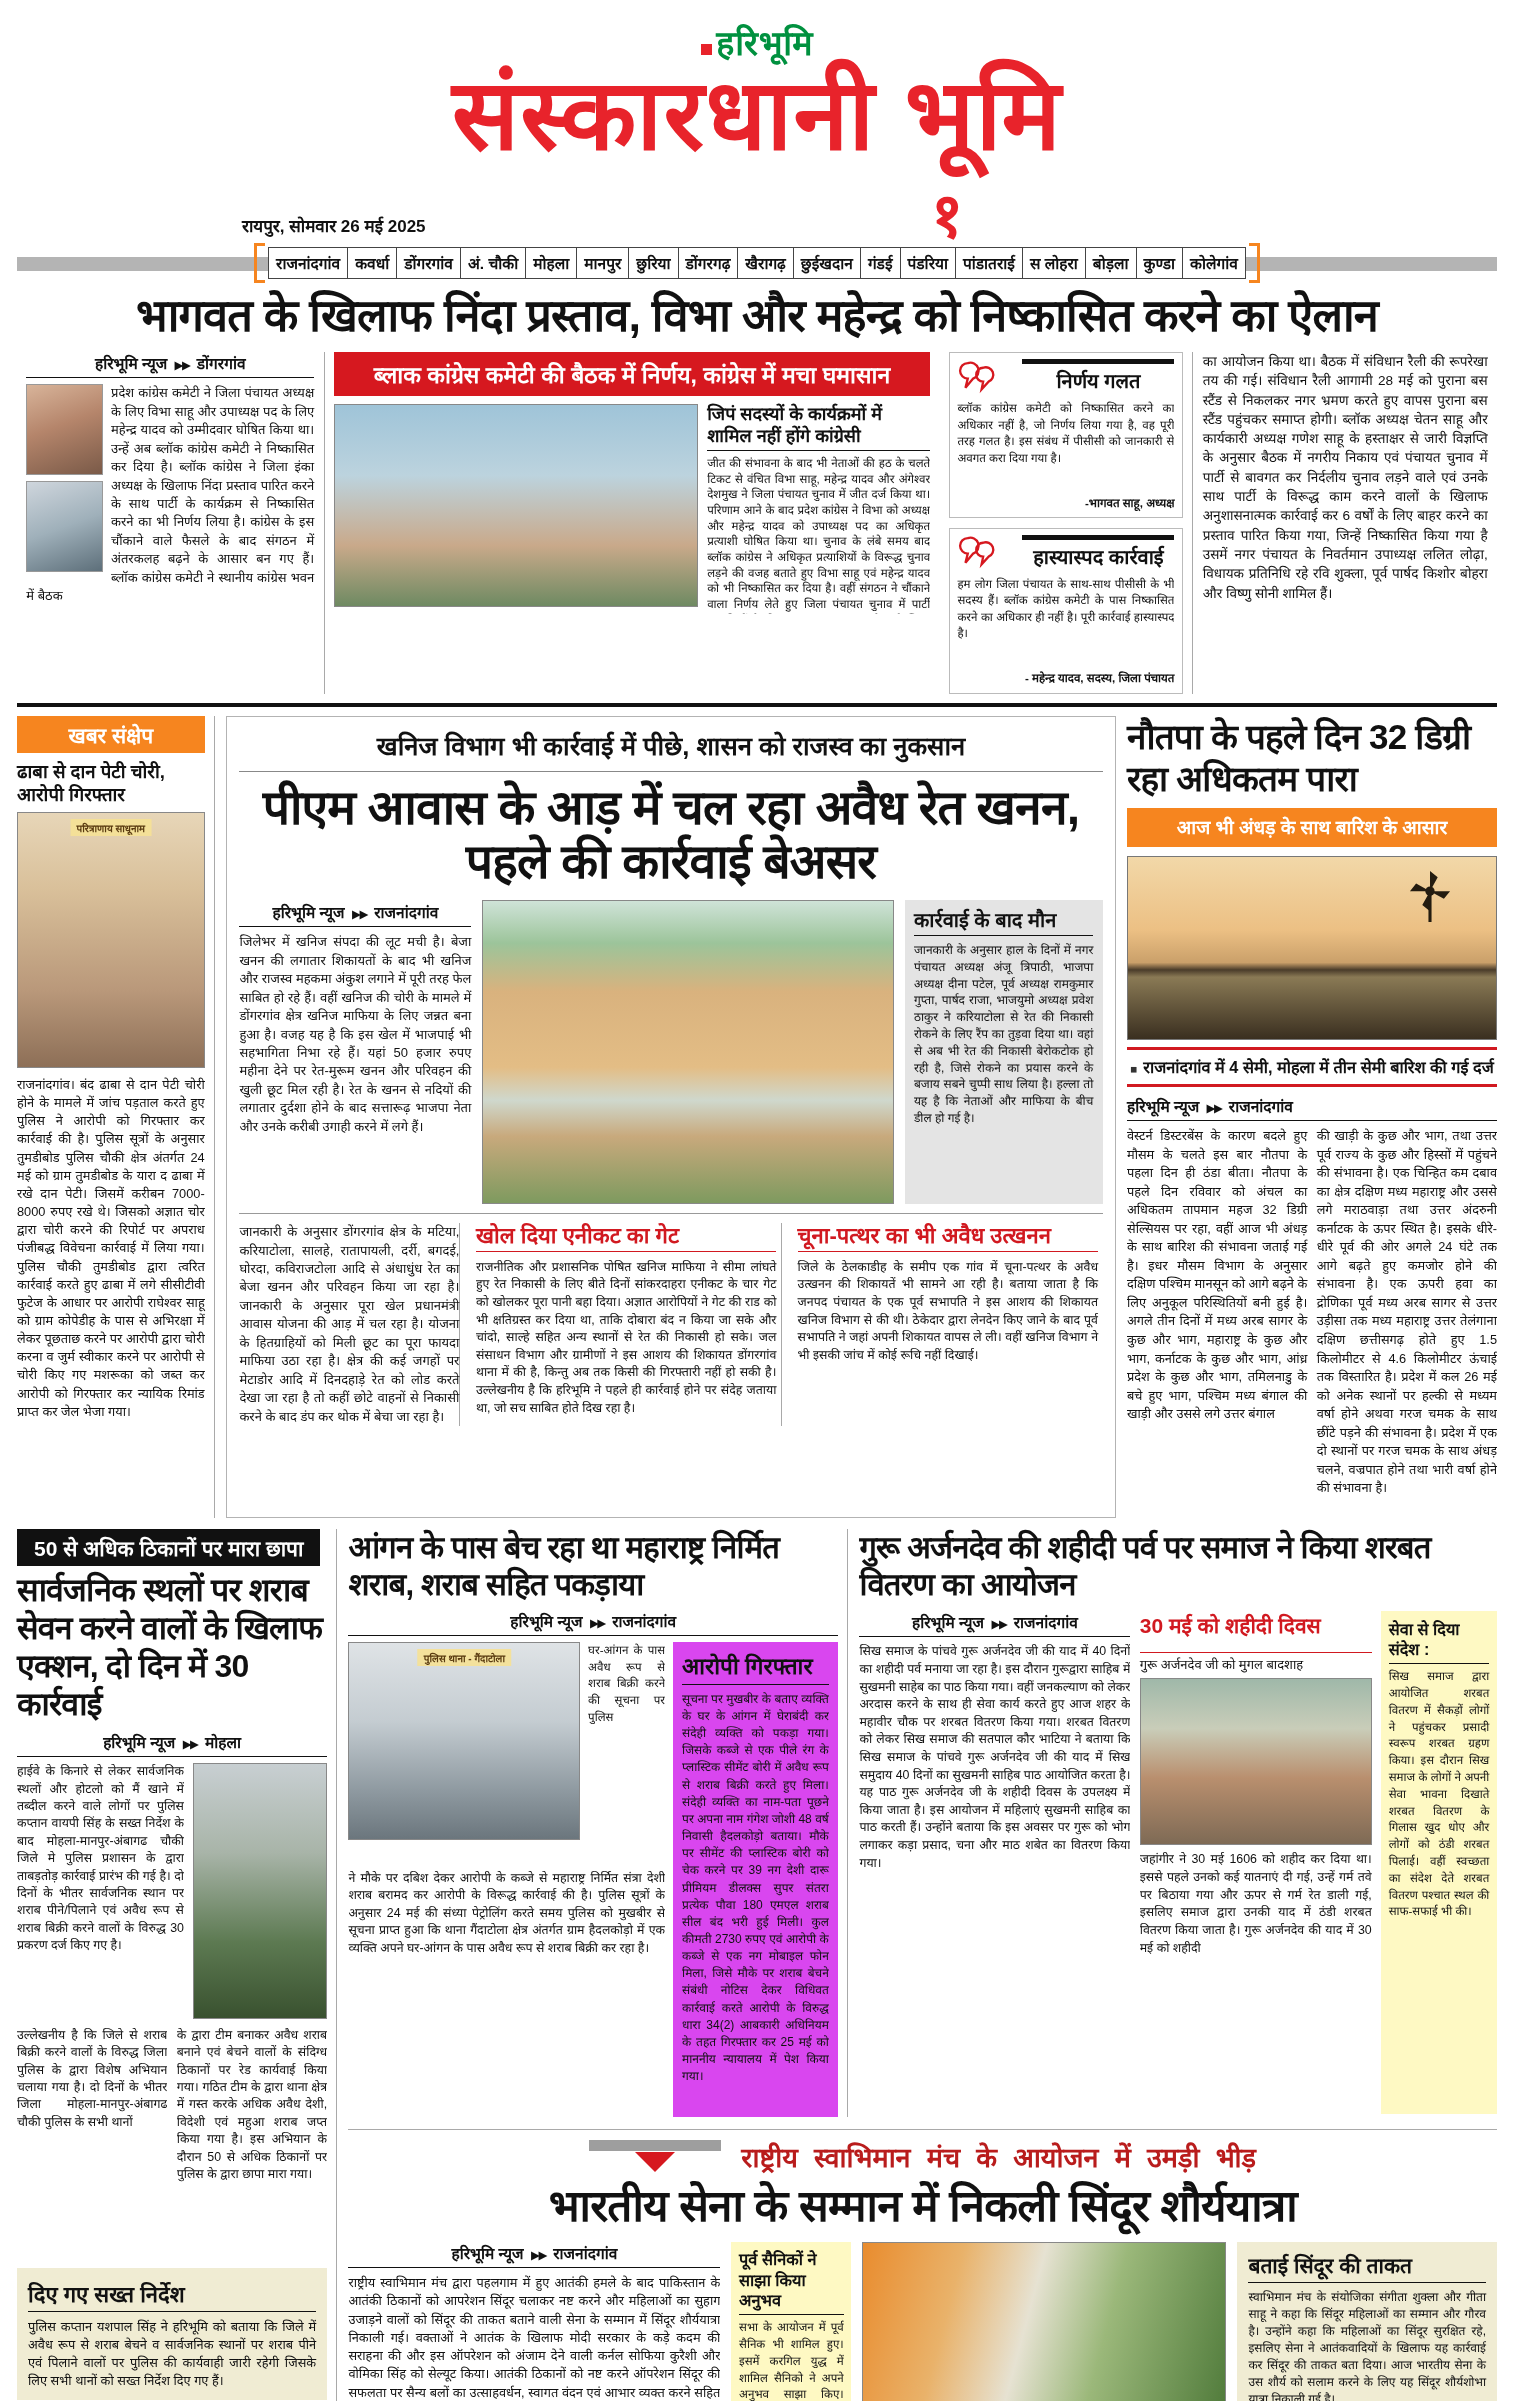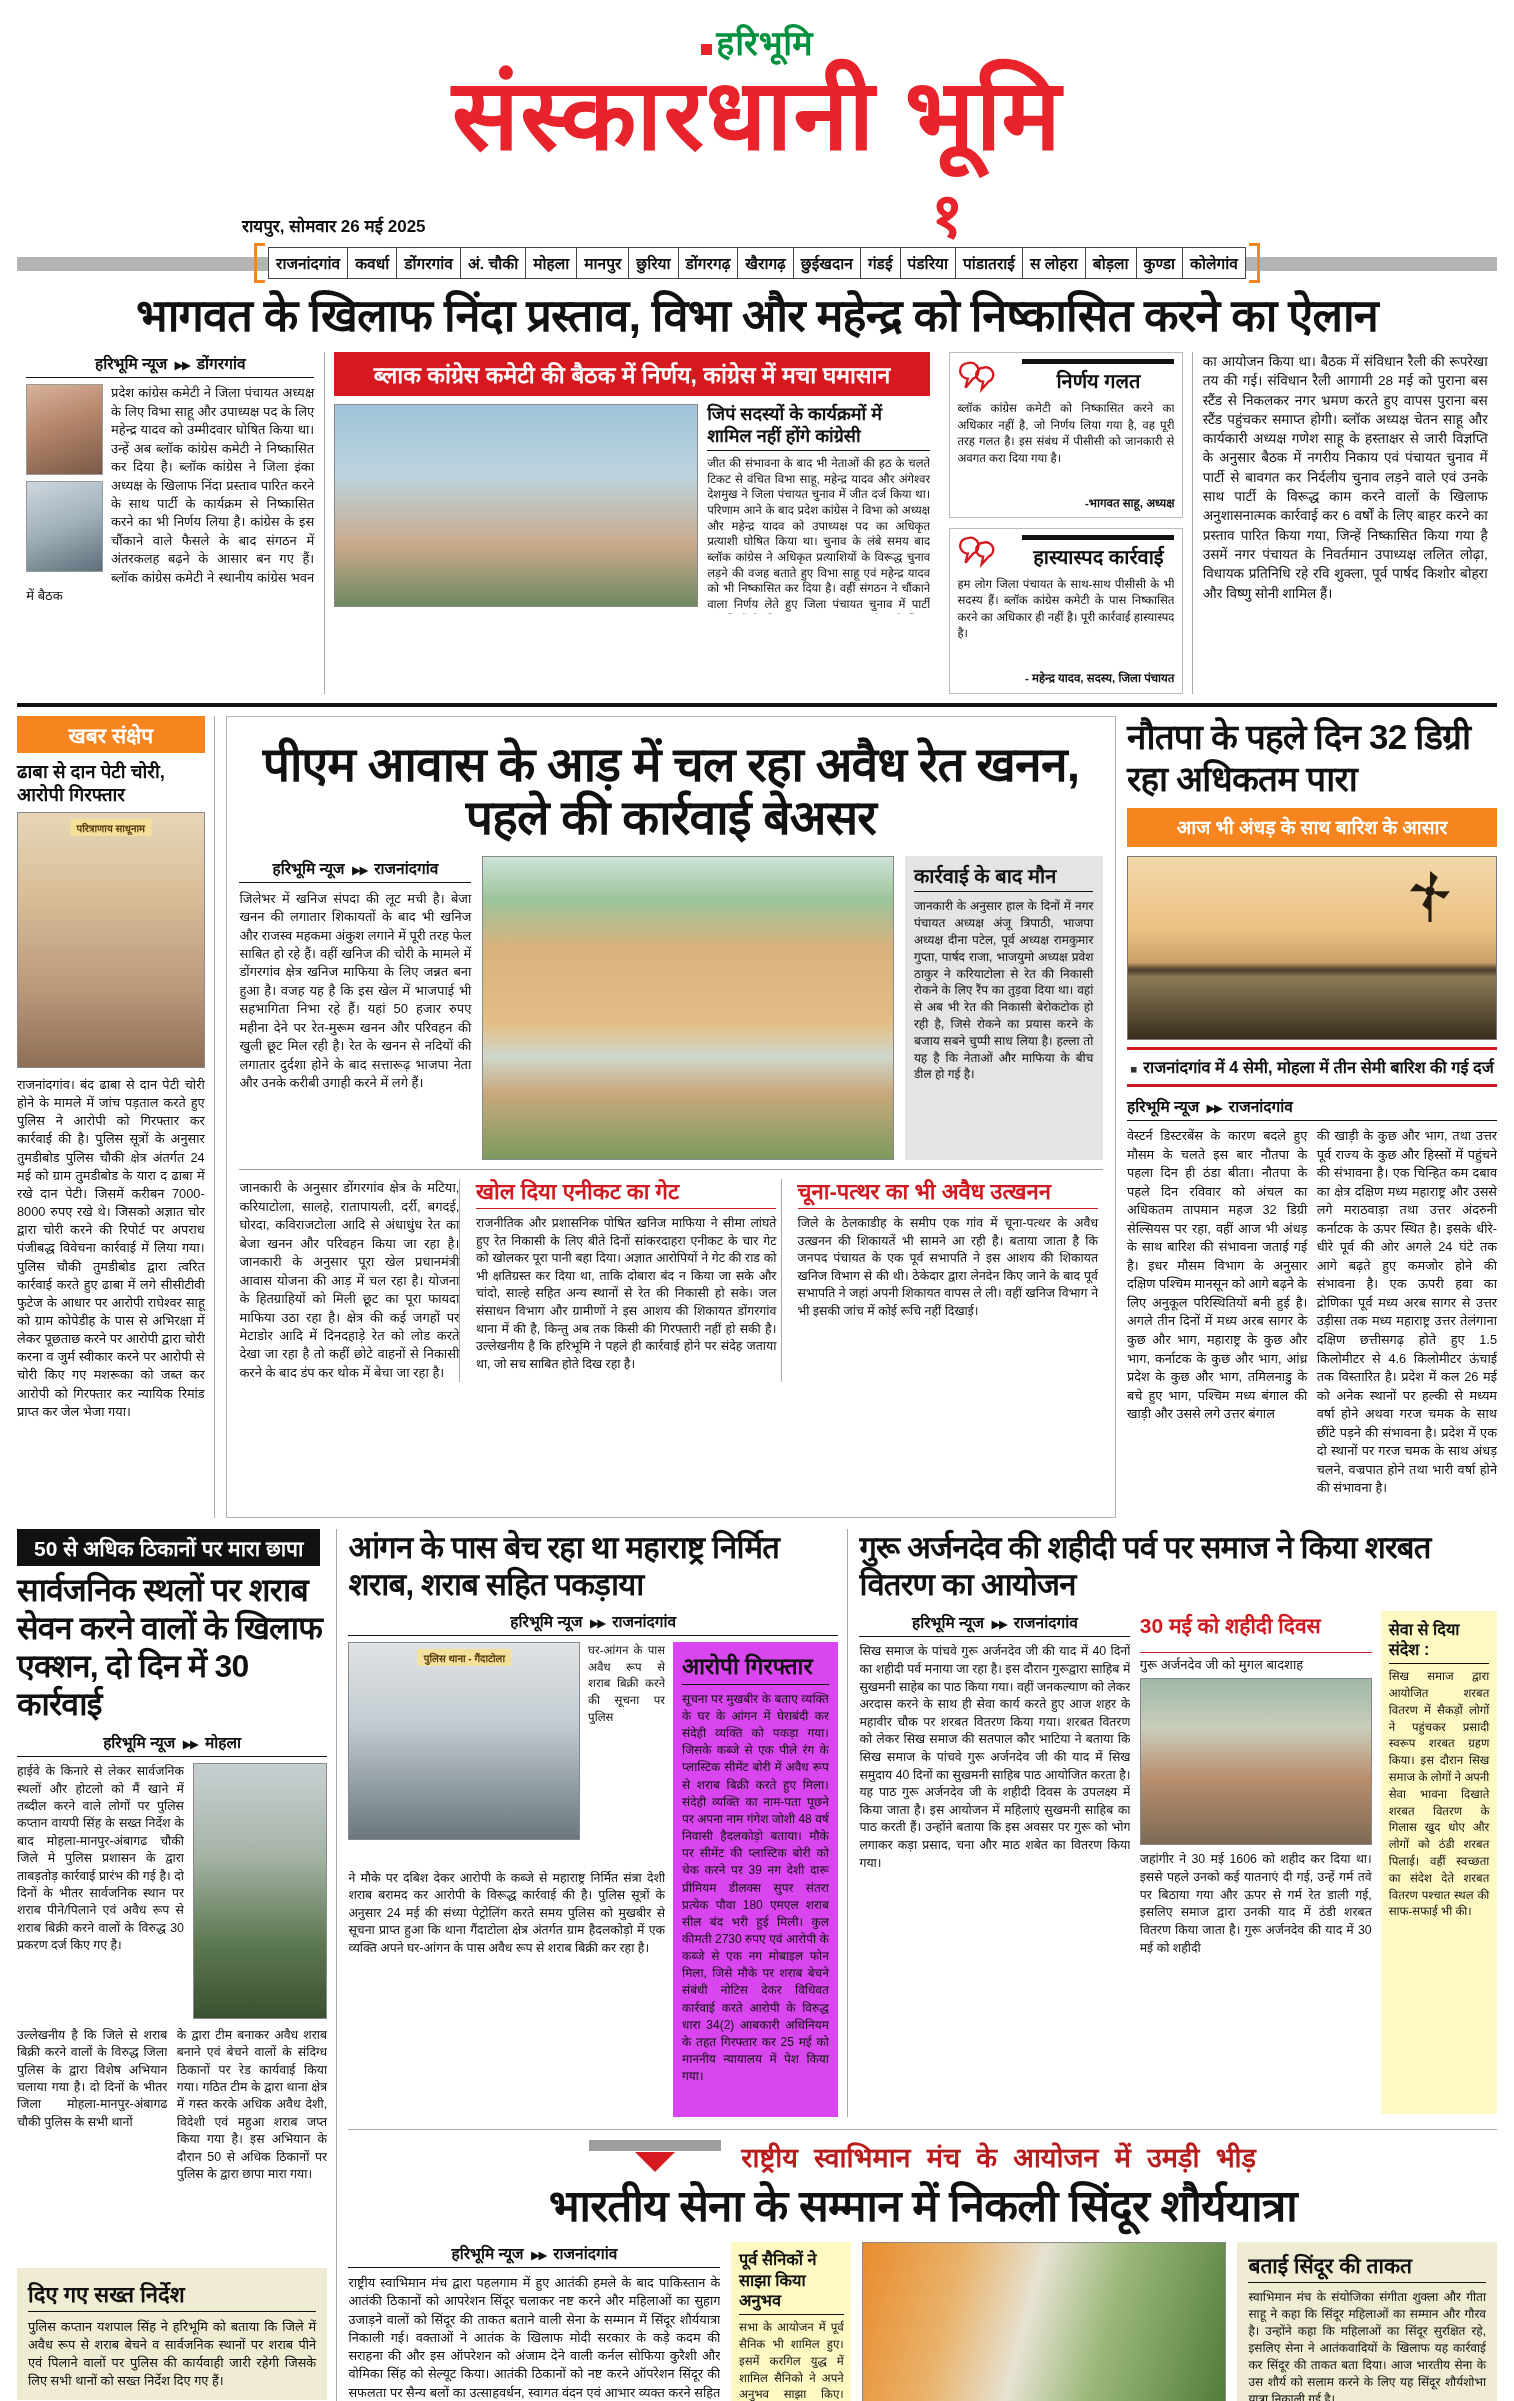--- a/index.html
+++ b/index.html
@@ -261,20 +261,21 @@
     <aside class="brief-col">
       <div class="brief-head">खबर संक्षेप</div>
       <div class="brief-title">ढाबा से दान पेटी चोरी, आरोपी गिरफ्तार</div>
       <div class="photo brief-photo">
         <span class="photo-sign">परित्राणाय साधूनाम</span>
       </div>
       <p class="body">राजनांदगांव। बंद ढाबा से दान पेटी चोरी होने के मामले में जांच पड़ताल करते हुए पुलिस ने आरोपी को गिरफ्तार कर कार्रवाई की है। पुलिस सूत्रों के अनुसार तुमडीबोड पुलिस चौकी क्षेत्र अंतर्गत 24 मई को ग्राम तुमडीबोड के यारा द ढाबा में रखे दान पेटी। जिसमें करीबन 7000-8000 रुपए रखे थे। जिसको अज्ञात चोर द्वारा चोरी करने की रिपोर्ट पर अपराध पंजीबद्ध विवेचना कार्रवाई में लिया गया। पुलिस चौकी तुमडीबोड द्वारा त्वरित कार्रवाई करते हुए ढाबा में लगे सीसीटीवी फुटेज के आधार पर आरोपी राघेश्वर साहू को ग्राम कोपेडीह के पास से अभिरक्षा में लेकर पूछताछ करने पर आरोपी द्वारा चोरी करना व जुर्म स्वीकार करने पर आरोपी से चोरी किए गए मशरूका को जब्त कर आरोपी को गिरफ्तार कर न्यायिक रिमांड प्राप्त कर जेल भेजा गया।</p>
     </aside>
 
     <div class="sand-block">
+      <div class="sand-kicker">खनिज विभाग भी कार्रवाई में पीछे, शासन को राजस्व का नुकसान</div>
       <h2 class="sand-headline">पीएम आवास के आड़ में चल रहा अवैध रेत खनन, पहले की कार्रवाई बेअसर</h2>
       <div class="sand-row1">
         <div class="sand-c1">
           <div class="byline">
             <span>हरिभूमि न्यूज</span>
             <span class="arrows">▶▶</span>
             <span>राजनांदगांव</span>
           </div>
           <p class="body">जिलेभर में खनिज संपदा की लूट मची है। बेजा खनन की लगातार शिकायतों के बाद भी खनिज और राजस्व महकमा अंकुश लगाने में पूरी तरह फेल साबित हो रहे हैं। वहीं खनिज की चोरी के मामले में डोंगरगांव क्षेत्र खनिज माफिया के लिए जन्नत बना हुआ है। वजह यह है कि इस खेल में भाजपाई भी सहभागिता निभा रहे हैं। यहां 50 हजार रुपए महीना देने पर रेत-मुरूम खनन और परिवहन की खुली छूट मिल रही है। रेत के खनन से नदियों की लगातार दुर्दशा होने के बाद सत्तारूढ़ भाजपा नेता और उनके करीबी उगाही करने में लगे हैं।</p>
         </div>

